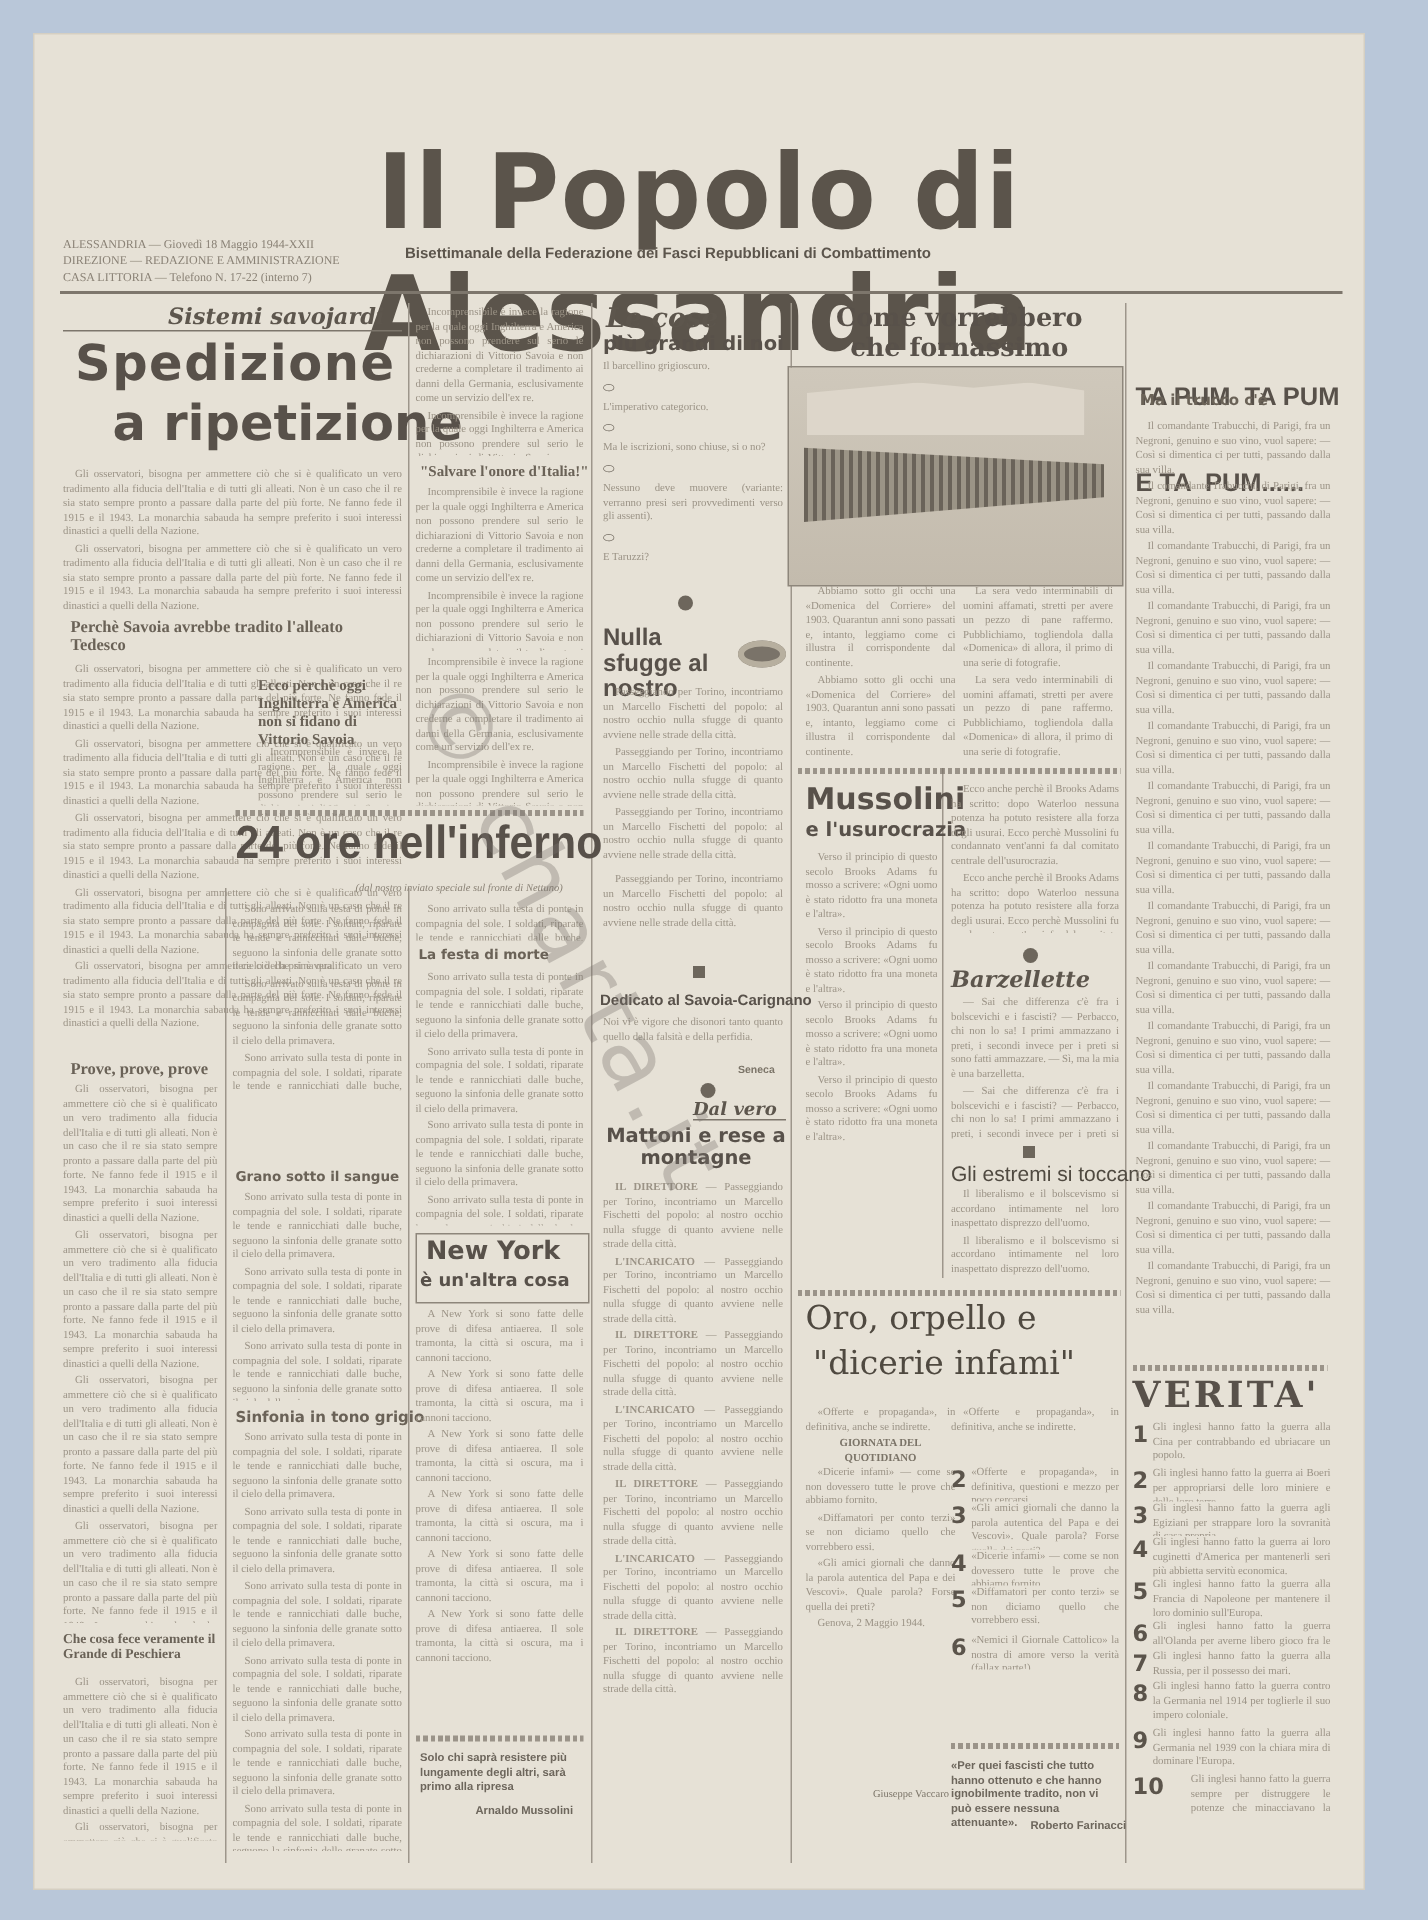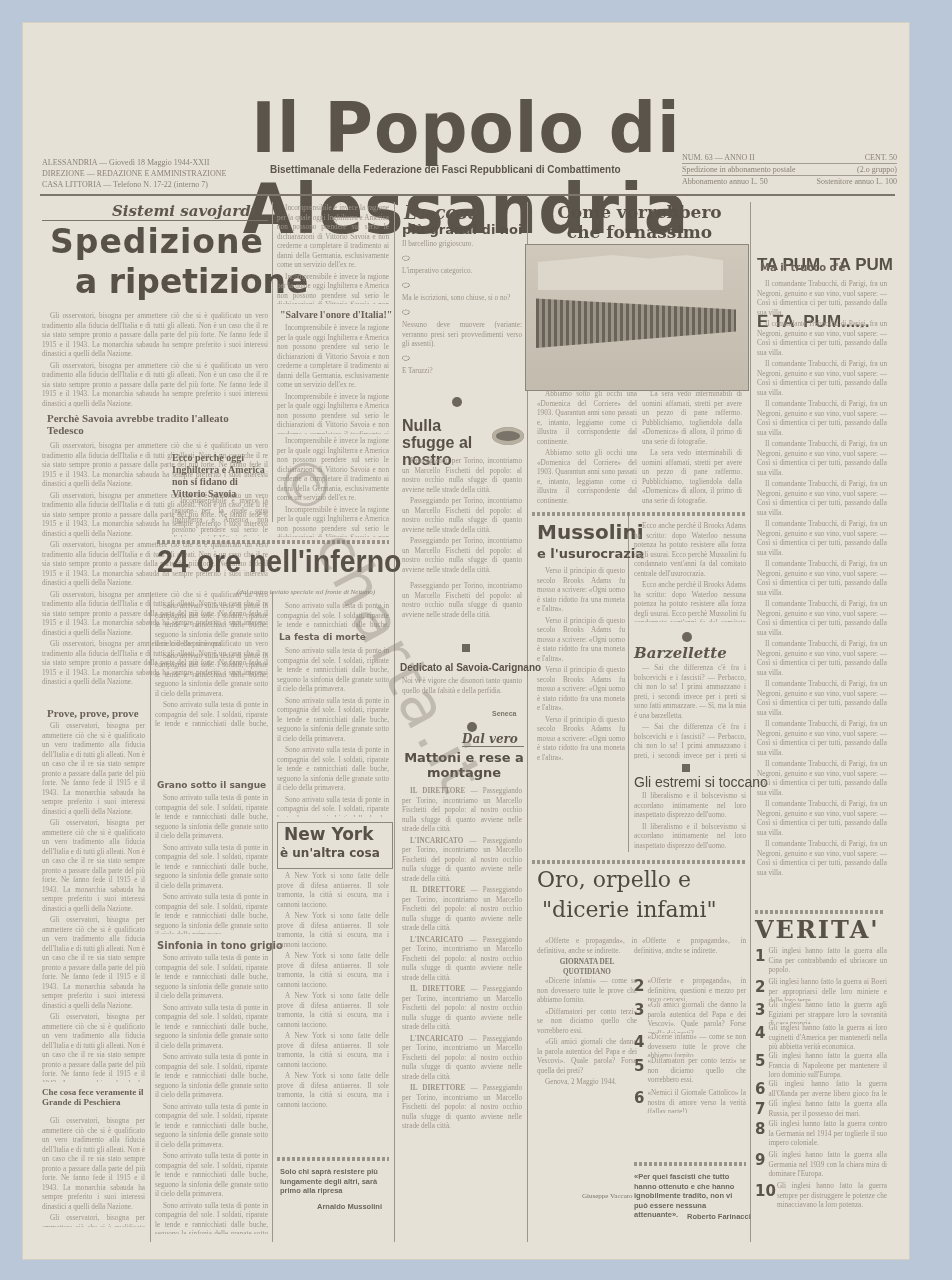--- a/index.html
+++ b/index.html
@@ -34,34 +34,20 @@
   <div class="masthead">Il Popolo di Alessandria</div>
 
   <div class="abs small" style="left:20px;top:135px;width:220px;">
     <div>ALESSANDRIA — Giovedì 18 Maggio 1944-XXII</div>
     <div>DIREZIONE — REDAZIONE E AMMINISTRAZIONE</div>
     <div>CASA LITTORIA — Telefono N. 17-22 (interno 7)</div>
   </div>
 
   <div class="abs" style="left:248px;top:142px;width:400px;text-align:left;font-family:'Liberation Sans',sans-serif;font-weight:bold;font-size:10px;color:#5c554c;">Bisettimanale della Federazione dei Fasci Repubblicani di Combattimento</div>
 
-  <div class="abs small" style="left:660px;top:130px;width:215px;">
-    <div style="display:flex;justify-content:space-between;border-bottom:1px solid #a49d91;">
-      <span>NUM. 63 — ANNO II</span>
-      <span>CENT. 50</span>
-    </div>
-    <div style="display:flex;justify-content:space-between;border-bottom:1px solid #a49d91;">
-      <span>Spedizione in abbonamento postale</span>
-      <span>(2.o gruppo)</span>
-    </div>
-    <div style="display:flex;justify-content:space-between;">
-      <span>Abbonamento annuo L. 50</span>
-      <span>Sostenitore annuo L. 100</span>
-    </div>
-  </div>
 
   <div class="rule" style="left:18px;top:172px;width:855px;height:2px;"></div>
 
   <div class="vrule" style="left:250px;top:180px;height:320px;"></div>
   <div class="vrule" style="left:372px;top:180px;height:1040px;"></div>
   <div class="vrule" style="left:505px;top:180px;height:1040px;"></div>
   <div class="vrule" style="left:728px;top:180px;height:1040px;"></div>
   <div class="vrule" style="left:128px;top:570px;height:650px;"></div>
   <div class="vrule" style="left:250px;top:570px;height:650px;"></div>
   <div class="vrule" style="left:606px;top:490px;height:340px;"></div>
@@ -326,21 +312,21 @@
     <div style="display:flex;gap:3px;height:23px;">
         <span class="num">2</span>
         <span class="body-text">Gli inglesi hanno fatto la guerra ai Boeri per appropriarsi delle loro miniere e delle loro terre.</span>
       </div>
     <div style="display:flex;gap:3px;height:23px;">
         <span class="num">3</span>
         <span class="body-text">Gli inglesi hanno fatto la guerra agli Egiziani per strappare loro la sovranità di casa propria.</span>
       </div>
     <div style="display:flex;gap:3px;height:28px;">
         <span class="num">4</span>
-        <span class="body-text">Gli inglesi hanno fatto la guerra ai loro cuginetti d'America per mantenerli nella più abbietta verità economica.</span>
+        <span class="body-text">Gli inglesi hanno fatto la guerra ai loro cuginetti d'America per mantenerli seri più abbietta servitù economica.</span>
       </div>
     <div style="display:flex;gap:3px;height:28px;">
         <span class="num">5</span>
         <span class="body-text">Gli inglesi hanno fatto la guerra alla Francia di Napoleone per mantenere il loro dominio sull'Europa.</span>
       </div>
     <div style="display:flex;gap:3px;height:20px;">
         <span class="num">6</span>
         <span class="body-text">Gli inglesi hanno fatto la guerra all'Olanda per averne libero gioco fra le colonie.</span>
       </div>
     <div style="display:flex;gap:3px;height:20px;">
@@ -348,20 +334,20 @@
         <span class="body-text">Gli inglesi hanno fatto la guerra alla Russia, per il possesso dei mari.</span>
       </div>
     <div style="display:flex;gap:3px;height:31px;">
         <span class="num">8</span>
         <span class="body-text">Gli inglesi hanno fatto la guerra contro la Germania nel 1914 per toglierle il suo impero coloniale.</span>
       </div>
     <div style="display:flex;gap:3px;height:31px;">
         <span class="num">9</span>
         <span class="body-text">Gli inglesi hanno fatto la guerra alla Germania nel 1939 con la chiara mira di dominare l'Europa.</span>
       </div>
-    <div style="display:flex;gap:1px;height:28px;">
+    <div style="display:flex;gap:18px;height:28px;">
         <span class="num">10</span>
         <span class="body-text">Gli inglesi hanno fatto la guerra sempre per distruggere le potenze che minacciavano la loro potenza.</span>
       </div>
   </div>
 
   <div class="watermark" style="left:300px;top:420px;">© charta.it</div>
 </div>
 
 </body></html>

